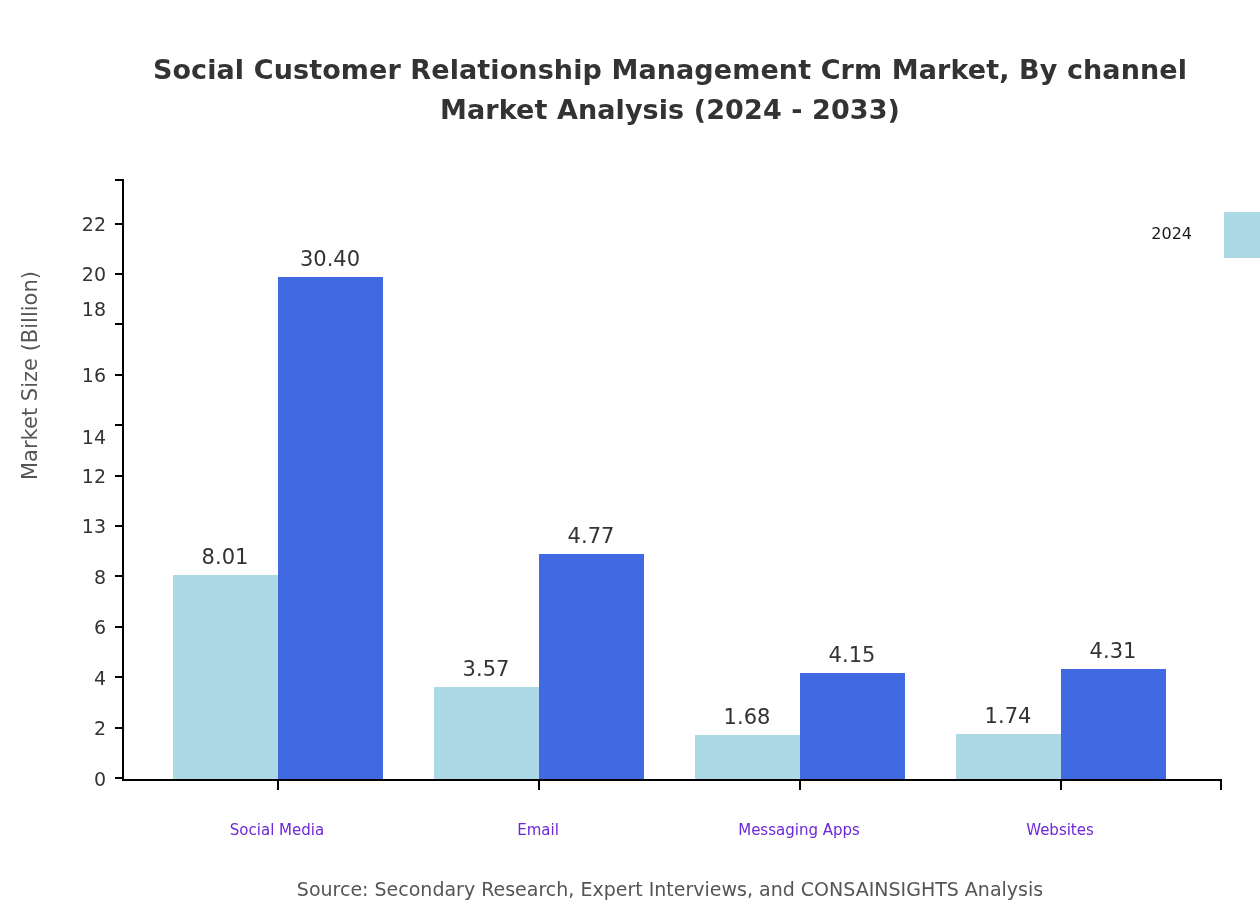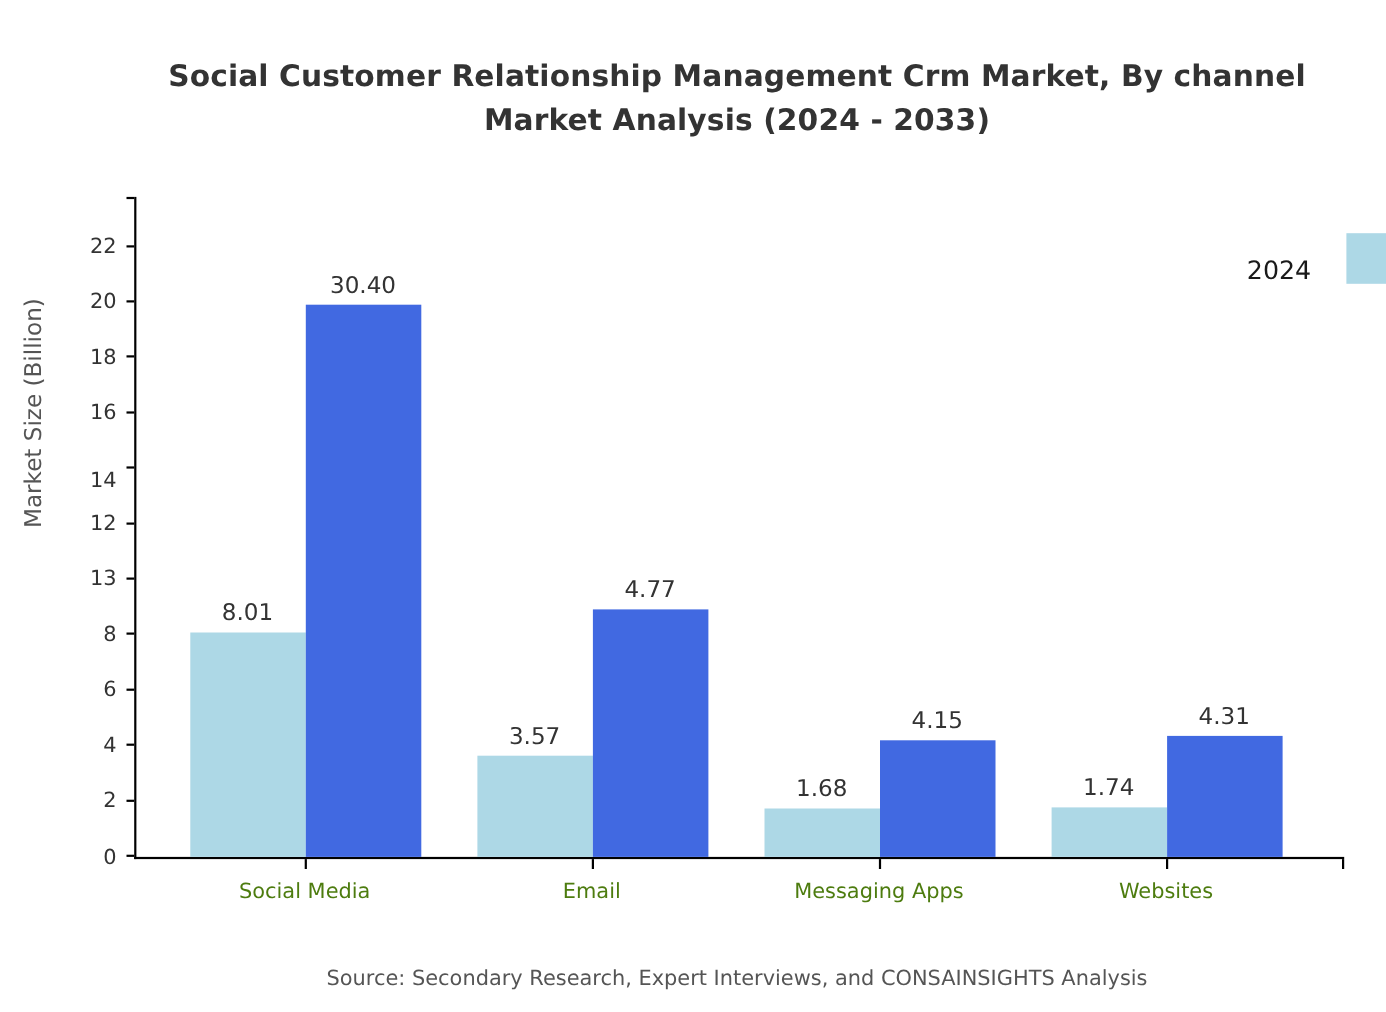--- a/index.html
+++ b/index.html
@@ -114,23 +114,24 @@
   .xlabels {
     position: absolute;
     left: 0;
     top: 612px;
     width: 1100px;
     height: 40px;
   }
   .xlabels span {
     position: absolute;
     transform: translateX(-50%);
-    font-size: 19px;
-    color: #4d7c0f;
-    white-space: nowrap;
+    font-size: 15px;
+    color: #6d28d9;
+    white-space: nowrap;
+    margin-top: 22px;
   }
 
   
   .bar {
     position: absolute;
     bottom: 2px;
   }
   .bar.s2024 { background: #ADD8E6; }
   .bar.s2033 { background: #4169E1; }
   .bar-value {
@@ -163,24 +164,24 @@
   }
   .legend-row {
     position: absolute;
     left: 0;
     width: 160px;
     height: 46px;
   }
   .legend-label {
     position: absolute;
     left: 0;
-    top: 22px;
+    top: 12px;
     width: 92px;
     text-align: right;
-    font-size: 23px;
+    font-size: 16px;
     color: #1a1a1a;
     white-space: nowrap;
   }
   .legend-swatch {
     position: absolute;
     left: 124px;
     top: 0;
     width: 56px;
     height: 46px;
   }
@@ -232,21 +233,21 @@
     <div class="ylabels">
       <span style="top:600px;">0</span>
       <span style="top:549px;">2</span>
       <span style="top:499px;">4</span>
       <span style="top:448px;">6</span>
       <span style="top:398px;">8</span>
       <span style="top:347px;">13</span>
       <span style="top:297px;">12</span>
       <span style="top:258px;">14</span>
       <span style="top:196px;">16</span>
-      <span style="top:146px;">18</span>
+      <span style="top:130px;">18</span>
       <span style="top:95px;">20</span>
       <span style="top:45px;">22</span>
     </div>
 
     <div class="xtick" style="left:155px;"></div>
     <div class="xtick" style="left:416px;"></div>
     <div class="xtick" style="left:677px;"></div>
     <div class="xtick" style="left:938px;"></div>
 
     <div class="bar s2024" style="left:51px; width:105px; height:204px;"></div>

